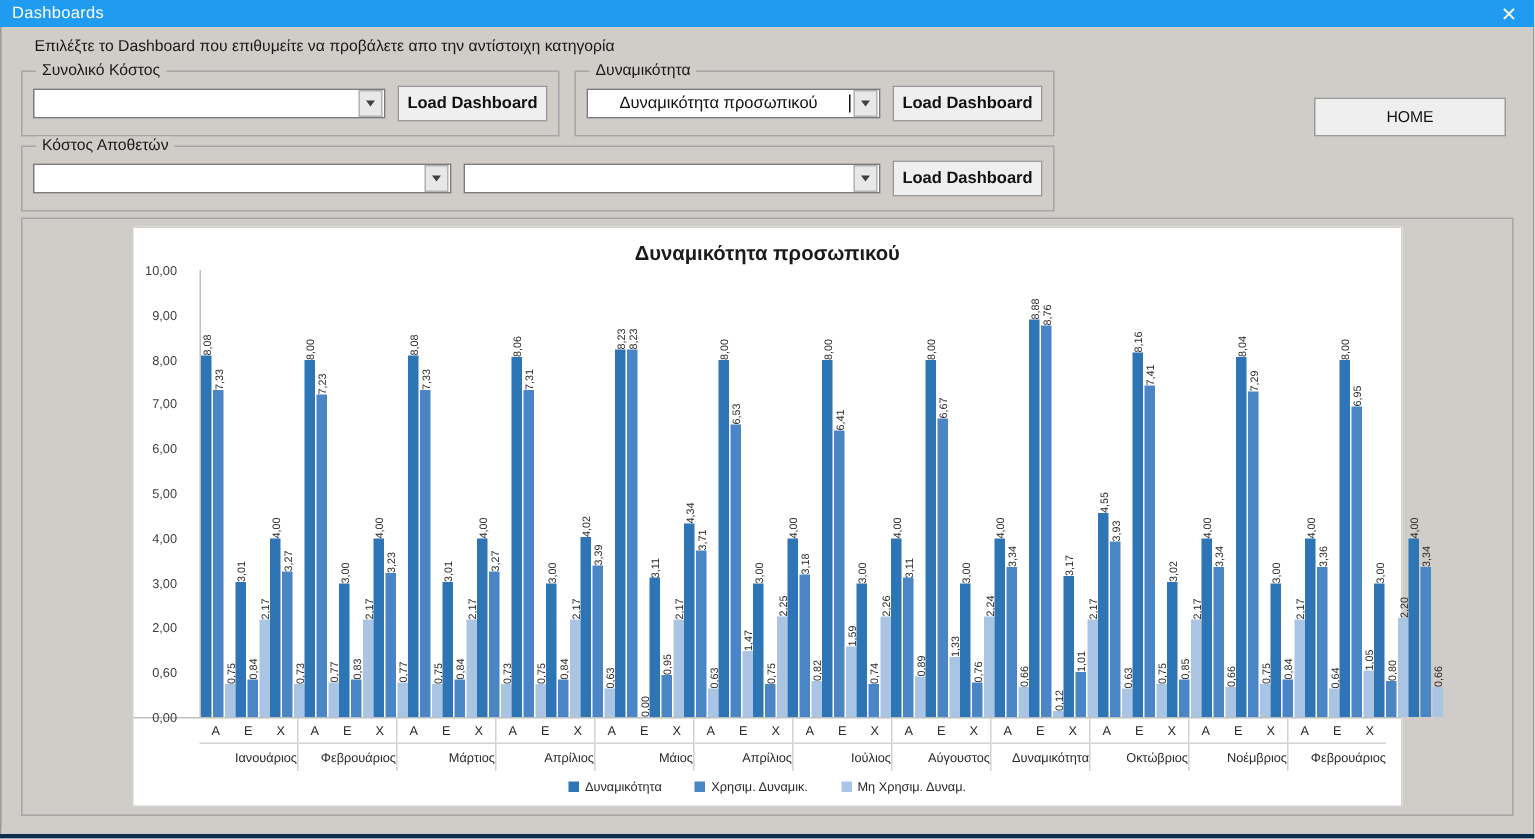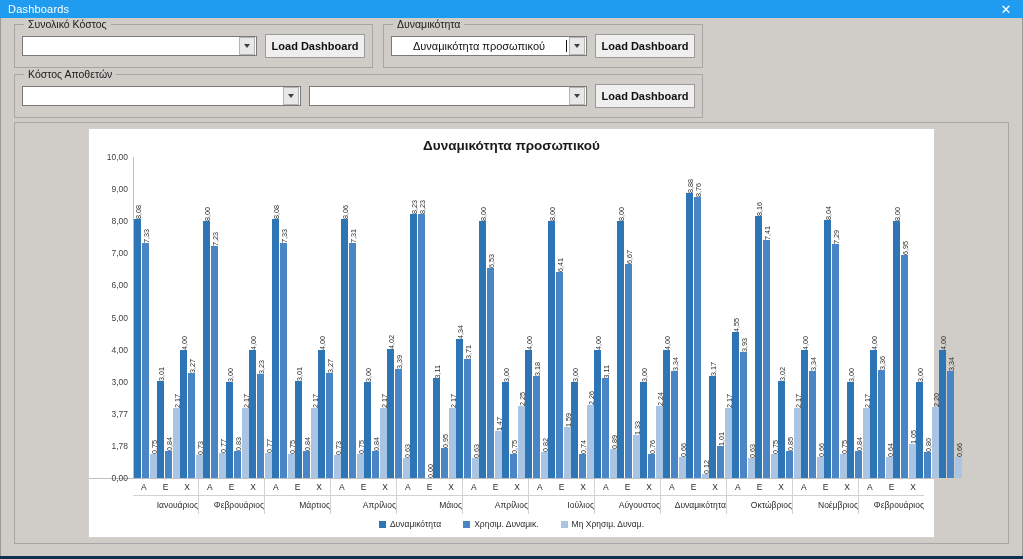--- a/index.html
+++ b/index.html
@@ -174,21 +174,21 @@
   }
   .y-axis {
     width: 38px;
     flex: 0 0 38px;
     position: relative;
     font-size: 8.5px;
     color: #3f3f3f;
   }
   .y-tick {
     position: absolute;
-    right: 5px;
+    right: 15px;
     transform: translateY(-50%);
     white-space: nowrap;
     text-align: center;
   }
   .plot-area {
     flex: 1 1 auto;
     position: relative;
     border-left: 1px solid #bfbfbf;
     min-width: 0;
   }
@@ -290,20 +290,21 @@
 <div class="app-window">
 
   <div class="titlebar">
     <span class="titlebar-title">Dashboards</span>
     <span class="titlebar-spacer"></span>
     <span class="titlebar-close">✕</span>
   </div>
 
   <div class="form-body">
 
+    <div class="instruction">Επιλέξτε το Dashboard που επιθυμείτε να προβάλετε απο την αντίστοιχη κατηγορία</div>
 
     <div class="controls-area">
 
       <div class="groupbox gb-cost">
         <span class="groupbox-title">Συνολικό Κόστος</span>
         <div class="gb-inner">
           <div class="combo" style="flex:1 1 auto;">
             <span class="combo-value left"></span>
             <span class="combo-arrow"></span>
           </div>
@@ -331,37 +332,38 @@
             <span class="combo-arrow"></span>
           </div>
           <div class="combo" style="flex:1 1 0;">
             <span class="combo-value left"></span>
             <span class="combo-arrow"></span>
           </div>
           <div class="btn btn-load">Load Dashboard</div>
         </div>
       </div>
 
+      <div class="btn btn-home">HOME</div>
     </div>
 
     <div class="chart-panel-outer">
       <div class="chart-card">
         <div class="chart-title">Δυναμικότητα προσωπικού</div>
         <div class="plot-wrap">
           <div class="y-axis" id="y-axis">
               <div class="y-tick" style="top: 0%;">10,00</div>
               <div class="y-tick" style="top: 10%;">9,00</div>
               <div class="y-tick" style="top: 20%;">8,00</div>
               <div class="y-tick" style="top: 30%;">7,00</div>
               <div class="y-tick" style="top: 40%;">6,00</div>
               <div class="y-tick" style="top: 50%;">5,00</div>
               <div class="y-tick" style="top: 60%;">4,00</div>
               <div class="y-tick" style="top: 70%;">3,00</div>
-              <div class="y-tick" style="top: 80%;">3,77</div>
-              <div class="y-tick" style="top: 90%;">1,78</div>
+              <div class="y-tick" style="top: 80%;">2,00</div>
+              <div class="y-tick" style="top: 90%;">0,60</div>
               <div class="y-tick" style="top: 100%;">0,00</div>
             </div>
           <div class="plot-area">
             <div class="plot-inner" id="plot-inner">
                 <div class="month-group">
                   <div class="sub-group">
                     <div class="bar" style="height: 100%;">
                       <div class="bar-fill" style="height: 80.8%; background: rgb(46, 117, 182);"></div>
                       <div class="bar-label" style="bottom: 80.8%;">8,08</div>
                     </div>

